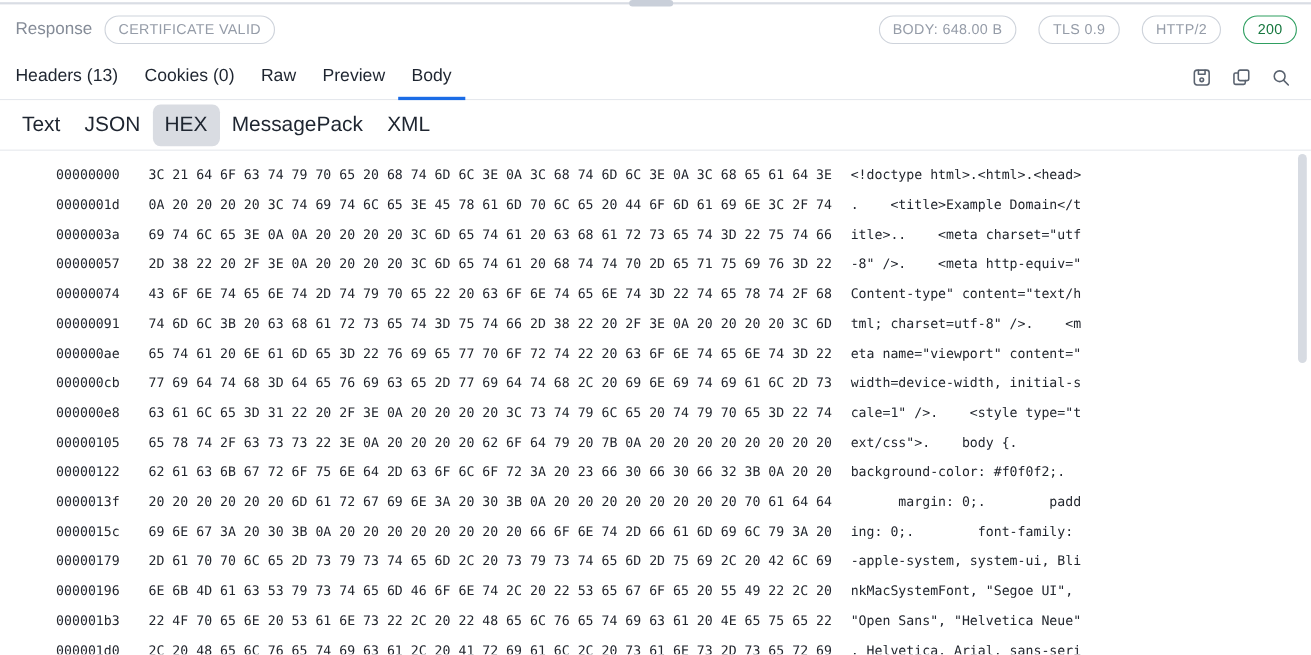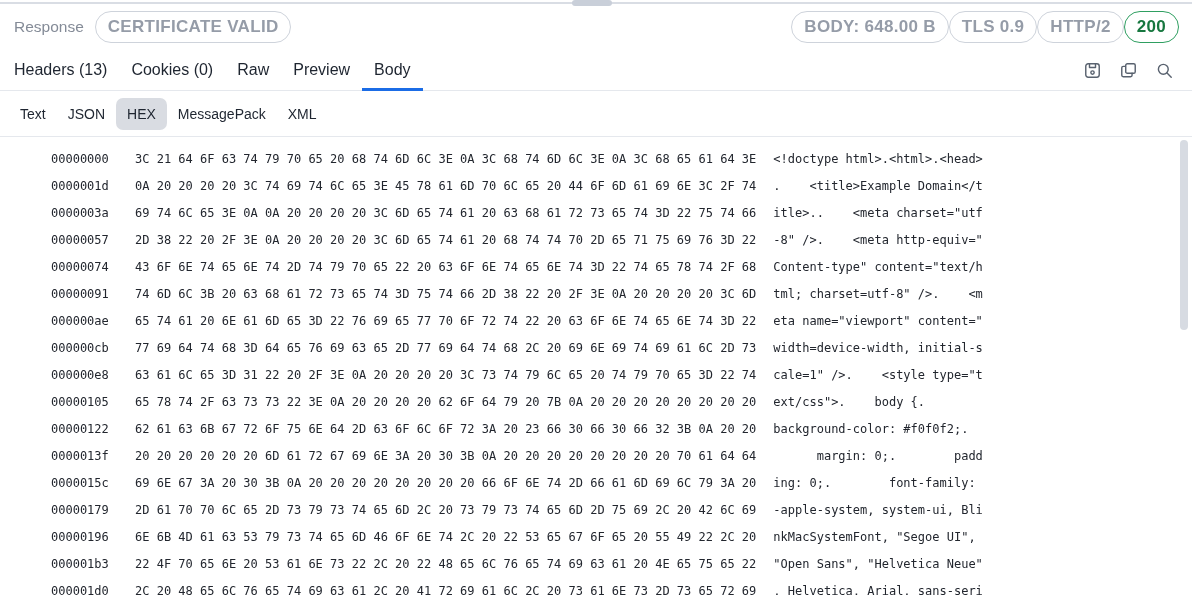--- a/index.html
+++ b/index.html
@@ -27,44 +27,44 @@
   .top-strip { position: relative; height: 4px; border-bottom: 2px solid var(--top-line); }
   .drag-handle { position: absolute; left: 572px; top: 0; width: 40px; height: 6px;
     background: var(--handle); border-radius: 3px; }
 
   
   .header { display: flex; align-items: center; justify-content: space-between;
     height: 46px; padding: 0 13px 0 14px; }
   .header-left { display: flex; align-items: center; gap: 11px; }
   .response-title { font-size: 15.5px; color: var(--muted-text); }
   .pill { display: inline-flex; align-items: center; border: 1px solid var(--badge-border);
-    border-radius: 999px; padding: 4px 12px; font-size: 17px; font-weight: bold;
+    border-radius: 999px; padding: 4px 12px; font-size: 13px; font-weight: normal;
     color: var(--badge-text); letter-spacing: .3px; white-space: nowrap; line-height: 1.3; }
   .pill-green { border-color: var(--green-border); color: var(--green-text); }
-  .badges { display: flex; align-items: flex-end; gap: 0; }
+  .badges { display: flex; align-items: flex-end; gap: 20px; }
 
   
   .tabs-row { display: flex; align-items: stretch; height: 41px;
     border-bottom: 1px solid var(--divider); padding: 0 2px; }
   .tab { position: relative; display: flex; align-items: center; padding: 0 12px;
     font-size: 16px; color: var(--tab-text); background: none; border: none;
     font-family: inherit; cursor: pointer; }
   .tab-active::after { content: ""; position: absolute; left: 0; right: 0; bottom: -1px;
     height: 3px; background: var(--accent-blue); }
   .tabs-spacer { flex: 1; }
   .tab-icons { display: flex; align-items: center; gap: 17px; padding-right: 16px;
     color: var(--icon-color); }
   .icon-btn { width: 19px; height: 19px; background: none; border: none; padding: 0;
     color: var(--icon-color); cursor: pointer; }
   .icon-btn svg { width: 19px; height: 19px; display: block; }
 
   
   .subtabs-row { display: flex; align-items: center; height: 46px;
     border-bottom: 1px solid var(--divider); padding: 0 9px; }
-  .subtab { padding: 8px 11px; font-size: 14px; color: var(--tab-text);
+  .subtab { padding: 8px 11px; font-size: 19px; color: var(--tab-text);
     border-radius: 7px; background: none; border: none; font-family: inherit;
     cursor: pointer; white-space: nowrap; }
   .subtab-active { background: var(--active-subtab-bg); }
 
   
   .hex-area { position: relative; height: 458px; padding: 9px 0 0 11px; overflow: hidden;
     font-family: "DejaVu Sans Mono", monospace; font-size: 12px; line-height: 27px;
     color: var(--hex-text); margin-left: 40px; }
   .hex-row { white-space: pre; }
   .hex-offset { display: inline-block; width: 73px; margin-right: 11px; }

